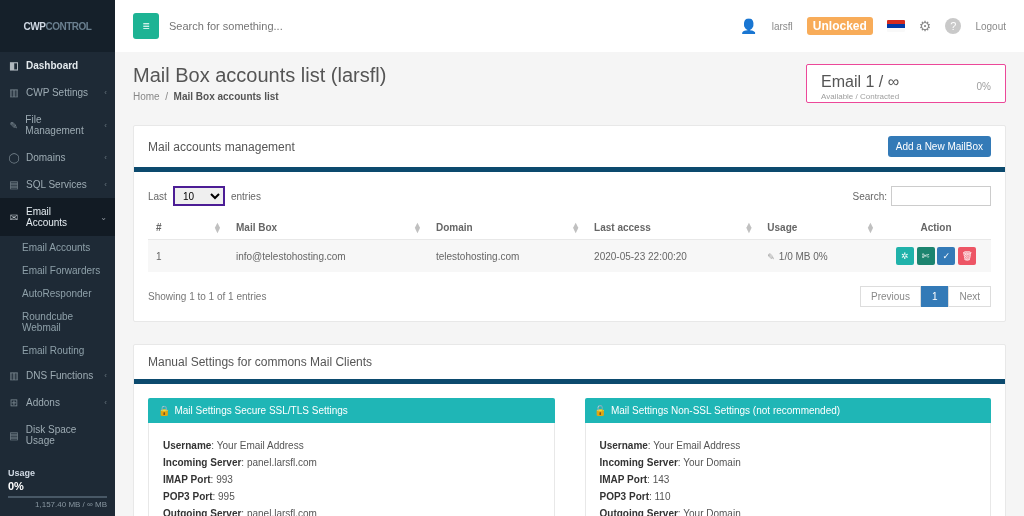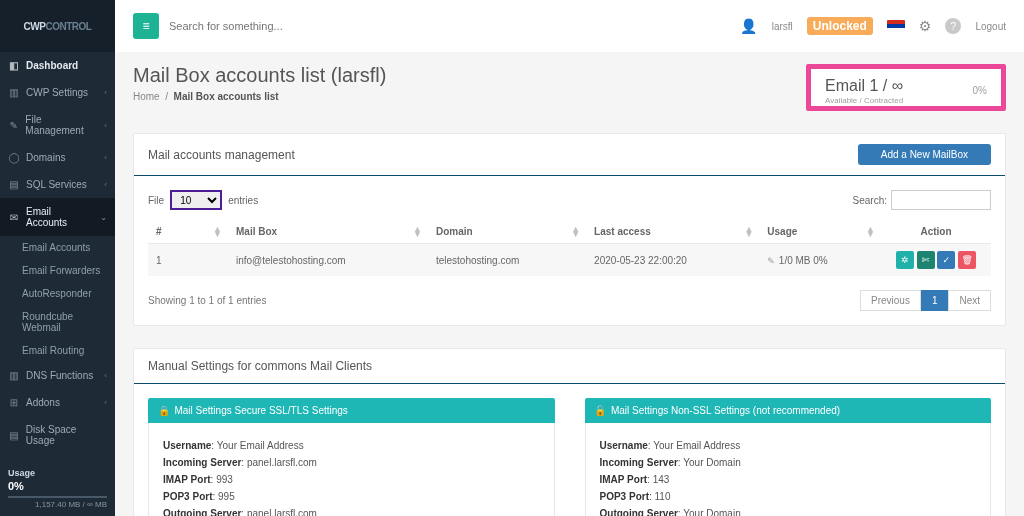--- a/index.html
+++ b/index.html
@@ -37,29 +37,29 @@
 .flag { width: 18px; height: 12px; background: linear-gradient(#d52b1e 33%, #0039a6 33% 66%, #f9f9f9 66%); border-radius: 1px; }
 .top-ico { font-size: 14px; }
 
 
 .content { padding: 12px 18px 30px; }
 .page-head { display: flex; align-items: flex-start; gap: 20px; }
 .page-head .left { flex: 1; }
 h1.pt { font-size: 20px; font-weight: normal; color: #555; }
 .crumb { margin-top: 4px; font-size: 10px; color: #888; }
 .crumb .curr { color: #555; font-weight: bold; }
-.quota-box { min-width: 200px; background: #fff; padding: 8px 14px 10px; border: 5px solid #ec4899; border-radius: 2px; }
+.quota-box { min-width: 200px; background: #fff; padding: 8px 14px 10px; border: 1px solid #ec4899; border-radius: 2px; }
 .quota-box .qt { font-size: 16px; color: #555; }
 .quota-box .qs { font-size: 8px; color: #9e9e9e; margin-top: 1px; }
 .quota-box .qp { text-align: right; font-size: 10px; color: #9e9e9e; margin-top: -20px; }
 
 .panel { background: #fff; margin-top: 22px; border: 1px solid #e8e8e8; border-radius: 2px; }
-.panel-h { padding: 10px 14px; border-bottom: 1px solid #0c4a6e; display: flex; align-items: center; gap: 10px; }
+.panel-h { padding: 10px 14px; border-bottom: 5px solid #0c4a6e; display: flex; align-items: center; gap: 10px; }
 .panel-h .title { font-size: 12px; color: #555; }
-.btn-add { margin-left: auto; background: #337ab7; color: #fff; border: none; padding: 5px 23px; font-size: 10px; border-radius: 3px; cursor: pointer; }
+.btn-add { margin-left: auto; background: #337ab7; color: #fff; border: none; padding: 5px 8px; font-size: 10px; border-radius: 3px; cursor: pointer; }
 .panel-b { padding: 14px; }
 
 
 .tbl-top { display: flex; align-items: center; gap: 6px; font-size: 10px; color: #666; }
 .sel { border: 2px solid #4c1d95; height: 20px; font-size: 10px; padding: 0 12px 0 4px; }
 .tbl-top .search-wrap { margin-left: auto; display: flex; align-items: center; gap: 4px; }
 .sinput { border: 1px solid #ccc; height: 20px; width: 100px; padding: 0 4px; font-size: 10px; }
 
 
 table.dt { width: 100%; margin-top: 10px; border-collapse: collapse; font-size: 10px; }
@@ -193,21 +193,21 @@
         </div>
       </div>
 
       <div class="panel">
         <div class="panel-h">
           <span class="title">Mail accounts management</span>
           <button class="btn-add">Add a New MailBox</button>
         </div>
         <div class="panel-b">
           <div class="tbl-top">
-            <span>File</span>
+            <span>Last</span>
             <select class="sel"><option>10</option></select>
             <span>entries</span>
             <div class="search-wrap">
               <span>Search:</span>
               <input class="sinput" style="">
             </div>
           </div>
 
           <table class="dt">
             <thead>

